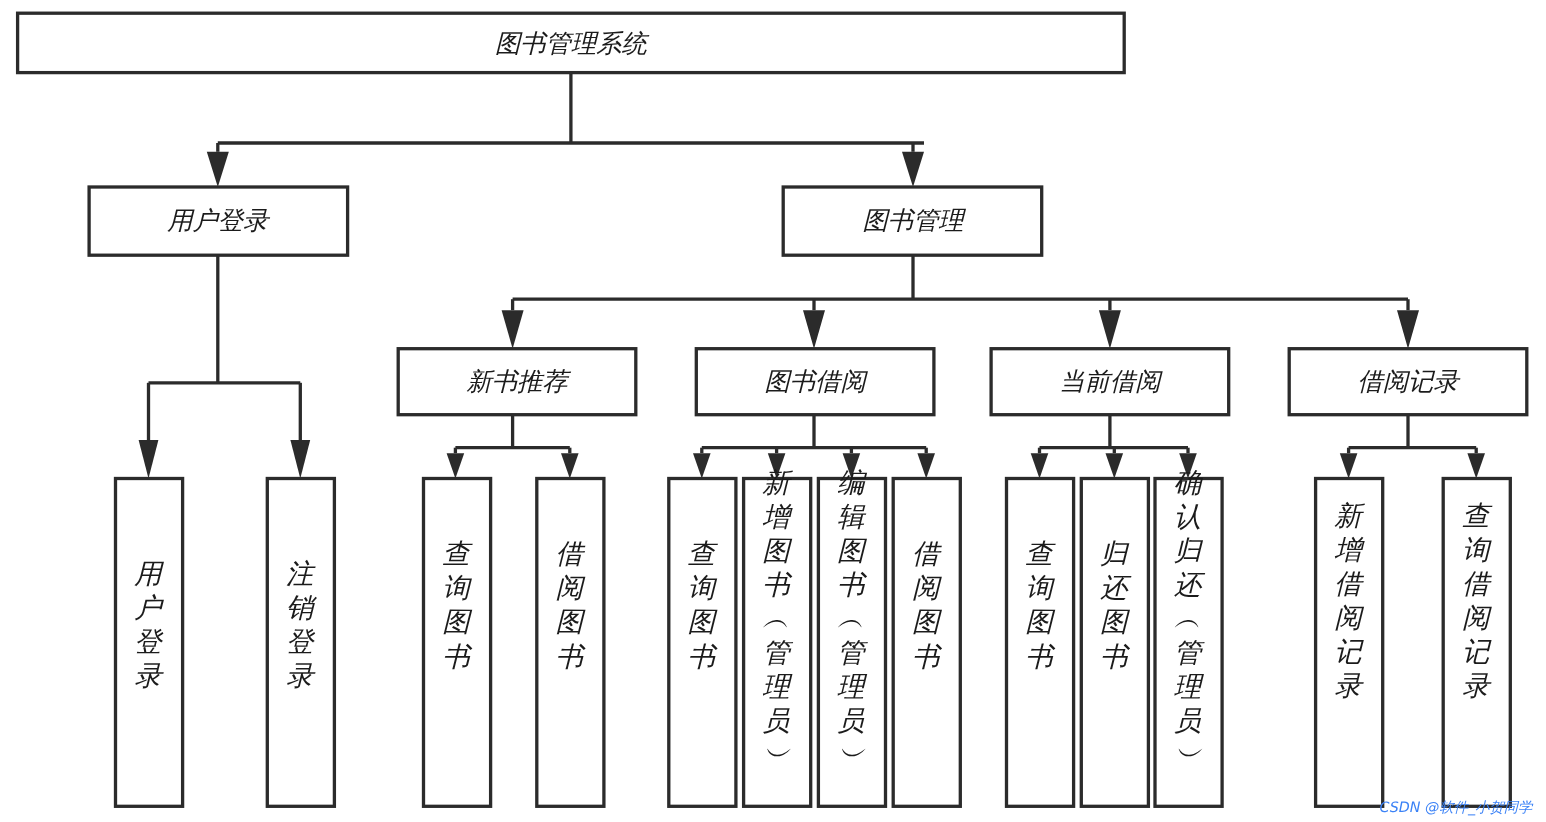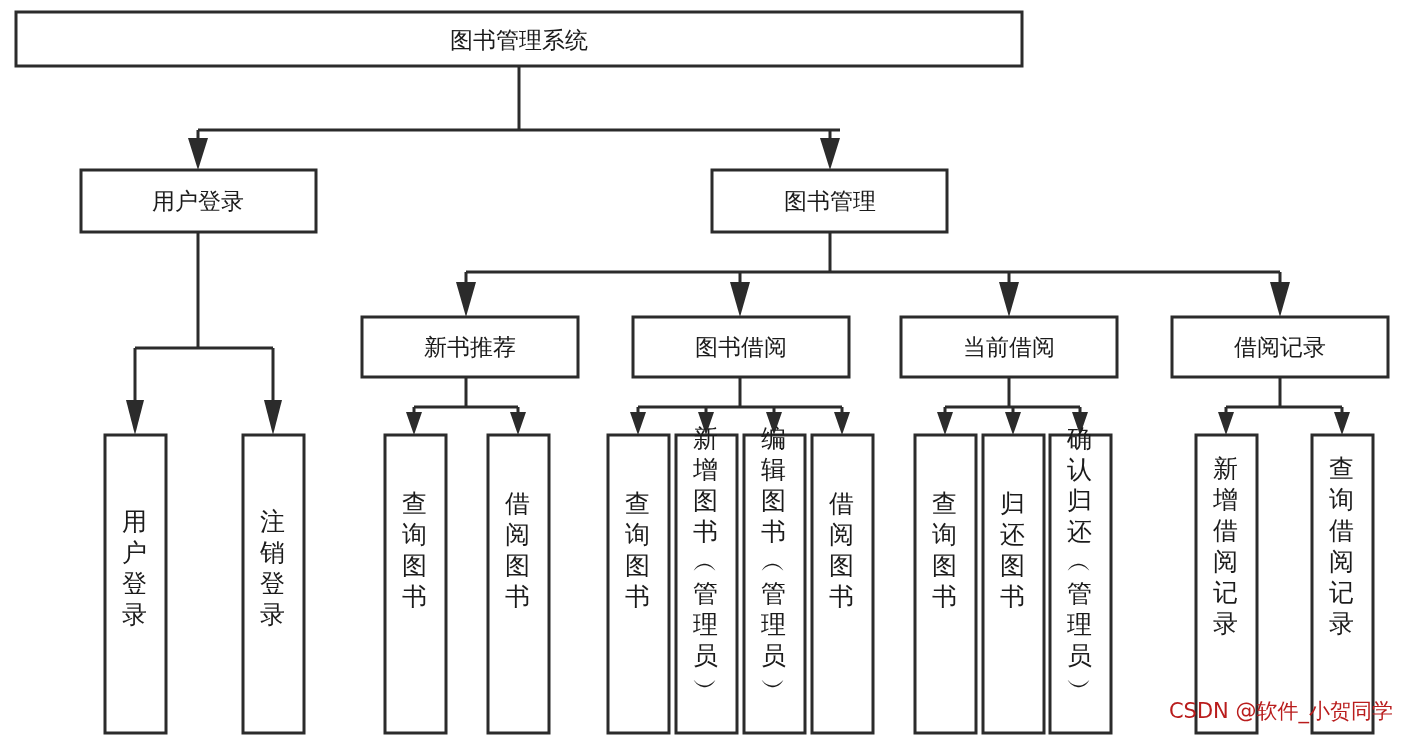--- a/index.html
+++ b/index.html
@@ -13,20 +13,21 @@
     font-family: "DejaVu Sans", "Liberation Sans", sans-serif;
     overflow: hidden;
     position: relative;
   }
   #diagram-root {
     position: absolute;
     left: 0;
     top: 0;
     width: 1405px;
     height: 747px;
+    font-style: italic;
   }
   svg {
     display: block;
   }
   .node-box {
     fill: #ffffff;
     stroke: #2b2b2b;
     stroke-width: 3;
   }
   .connector {
@@ -47,24 +48,24 @@
   }
   .leaf-label {
     font-family: "DejaVu Sans", "Liberation Sans", sans-serif;
     font-size: 25px;
     fill: #1b1b1b;
     letter-spacing: 1px;
   }
   .watermark {
     position: absolute;
     right: 12px;
-    bottom: 22px;
-    font-family: "DejaVu Sans", "Liberation Sans", sans-serif;
-    font-size: 21px;
-    color: #b91c1c;
+    bottom: 4px;
+    font-family: "DejaVu Sans", "Liberation Sans", sans-serif;
+    font-size: 13px;
+    color: #3b82f6;
     white-space: nowrap;
     pointer-events: none;
   }
 </style>
 </head>
 <body>
 
 <div id="diagram-root">
   <svg width="1405" height="747" viewBox="0 0 1405 747" xmlns="http://www.w3.org/2000/svg">
 

